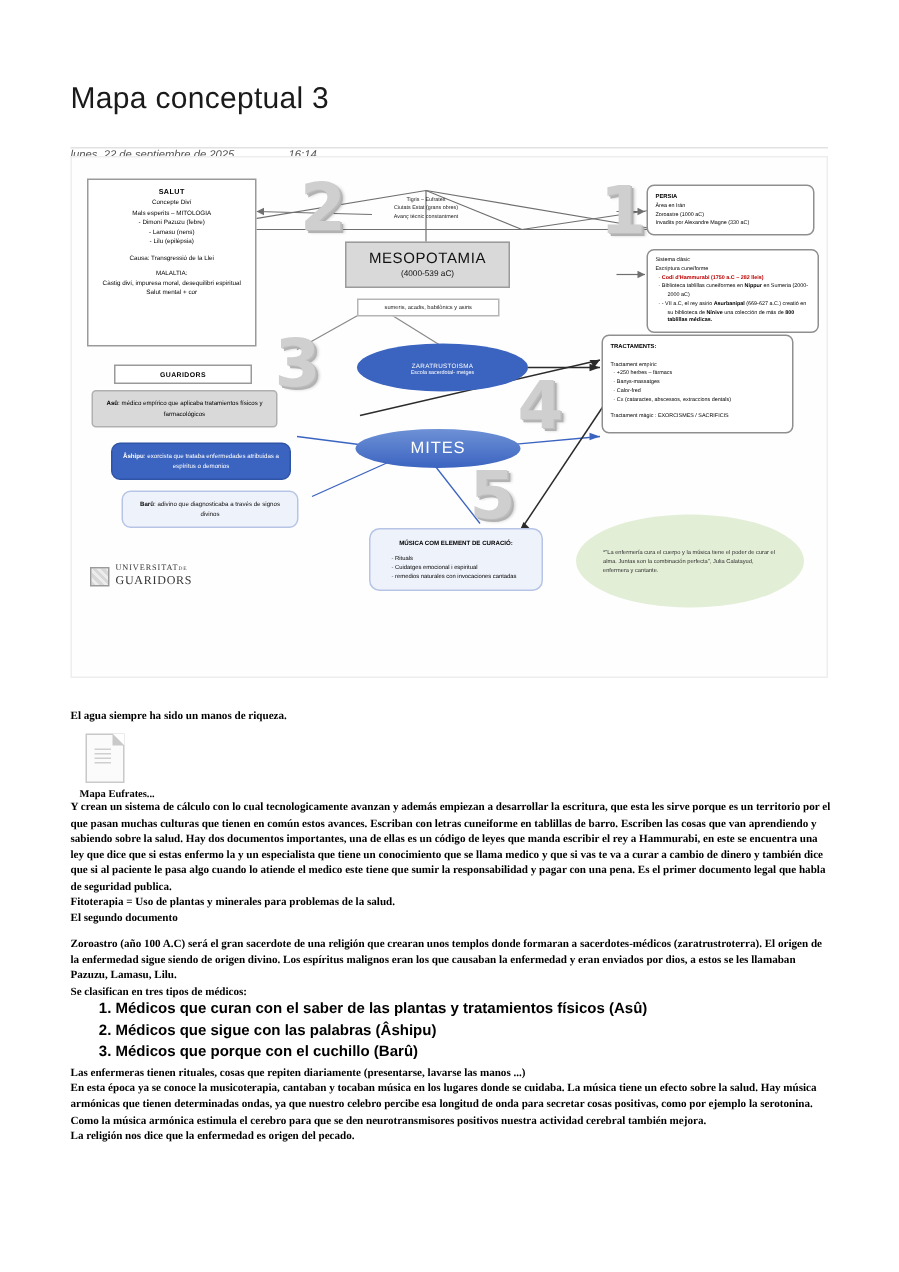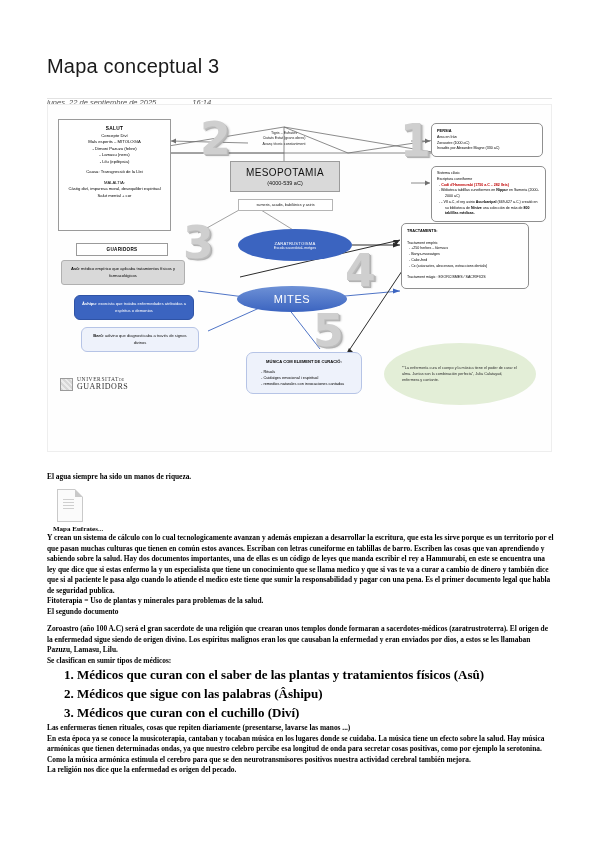--- a/index.html
+++ b/index.html
@@ -152,22 +152,22 @@
     content: ""; position: absolute; right: -1px; top: -1px;
     border-width: 0 8px 8px 0; border-style: solid;
     border-color: #ffffff #ffffff #c9c9c9 #c9c9c9;
   }
   .attach .thumb .lines { position: absolute; left: 5px; top: 9px; width: 11px; }
   .attach .thumb .lines i { display: block; height: 1px; background: #cfcfcf; margin-bottom: 2px; }
   .attach .cap { font-size: 7px; margin-top: 3px; margin-left: 6px; line-height: 1.25;
                  font-family: "Liberation Serif", serif; font-weight: 700; }
   .spacer { height: 7px; }
   ol.nums { margin: 0 0 0 30px; padding: 0; }
-  ol.nums li { font-size: 13px; line-height: 1.45; font-weight: 700;
-               font-family: Liberation Serif, serif; }
+  ol.nums li { font-size: 10px; line-height: 1.45; font-weight: 700;
+               font-family: Liberation Sans, sans-serif; }
 </style>
 </head>
 <body>
 
 <div class="page">
 
   <div class="doc-title">Mapa conceptual 3</div>
   <div class="doc-meta">
     <span class="date">lunes, 22 de septiembre de 2025</span>
     <span class="time">16:14</span>
@@ -325,24 +325,24 @@
           </div>
       </div>
       <div class="cap">Mapa Eufrates...</div>
     </div>
 
     <p>Y crean un sistema de cálculo con lo cual tecnologicamente avanzan y además empiezan a desarrollar la escritura, que esta les sirve porque es un territorio por el que pasan muchas culturas que tienen en común estos avances. Escriban con letras cuneiforme en tablillas de barro. Escriben las cosas que van aprendiendo y sabiendo sobre la salud. Hay dos documentos importantes, una de ellas es un código de leyes que manda escribir el rey a Hammurabi, en este se encuentra una  ley que dice que si estas enfermo la y un especialista que tiene un conocimiento que se llama medico y que si vas te va a curar a cambio de dinero y también dice que si al paciente le pasa algo cuando lo atiende el medico este tiene que sumir la responsabilidad y pagar con una pena. Es el primer documento legal que habla de seguridad publica.</p>
     <p>Fitoterapia = Uso de plantas y minerales para problemas de la salud.</p>
     <p>El segundo documento</p>
     <div class="spacer"></div>
     <p>Zoroastro (año 100 A.C) será el gran sacerdote de una  religión que crearan unos templos donde formaran a sacerdotes-médicos (zaratrustroterra). El origen de la enfermedad sigue siendo de origen divino. Los espíritus malignos eran los que causaban la enfermedad y eran enviados por dios, a estos se les llamaban Pazuzu, Lamasu, Lilu.</p>
-    <p>Se clasifican en sumir tipos de médicos:</p>
+    <p>Se clasifican en tres tipos de médicos:</p>
     <ol class="nums">
       <li>Médicos que curan con el saber de las plantas  y tratamientos físicos (Asû)</li>
       <li>Médicos que sigue con las palabras (Âshipu)</li>
-      <li>Médicos que curan con el cuchillo (Diví)</li>
+      <li>Médicos que porque con el cuchillo (Barû)</li>
     </ol>
     <p>Las enfermeras tienen rituales, cosas que repiten diariamente (presentarse, lavarse las manos ...)</p>
     <p>En esta época ya se conoce la  musicoterapia, cantaban y tocaban música en los lugares donde se cuidaba. La música tiene un efecto sobre la salud. Hay música armónicas que tienen determinadas ondas, ya que nuestro celebro percibe esa longitud de onda para secretar cosas positivas, como por ejemplo la serotonina. Como la música armónica estimula el cerebro para que se den neurotransmisores positivos nuestra actividad cerebral también mejora.</p>
     <p>La religión nos dice que la enfermedad es origen del pecado.</p>
   </div>
 
 </div>
 
 </body></html>

